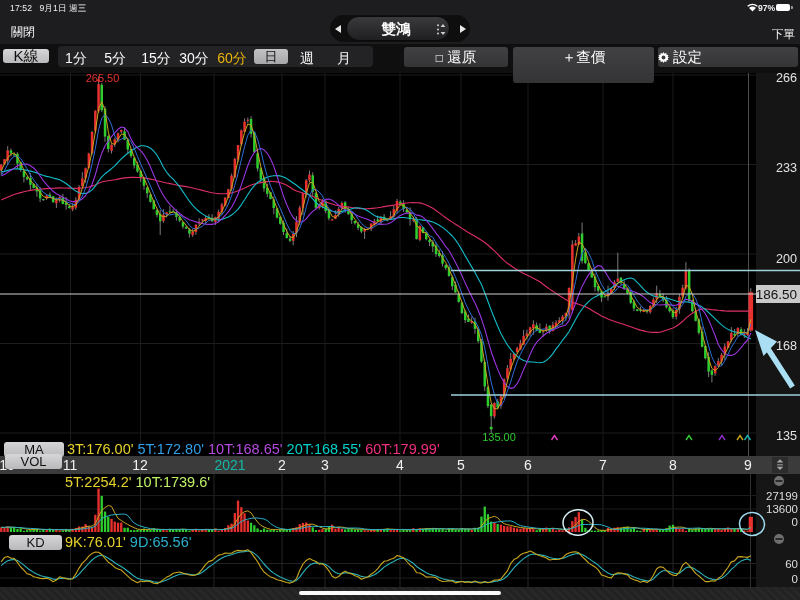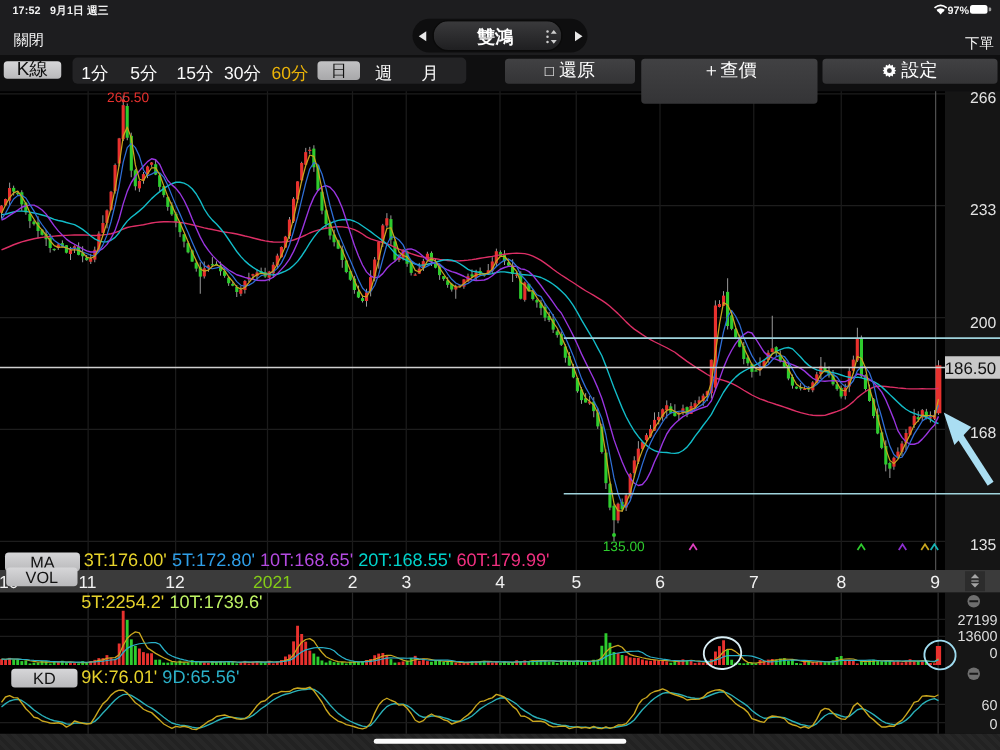--- a/index.html
+++ b/index.html
@@ -797,21 +797,21 @@
 <circle cx="779" cy="481" r="5" fill="#6f6f6f"></circle>
 <rect x="775.5" y="480.2" width="7" height="1.6" fill="#1a1a1a"></rect>
 <circle cx="779" cy="539" r="5" fill="#6f6f6f"></circle>
 <rect x="775.5" y="538.2" width="7" height="1.6" fill="#1a1a1a"></rect>
 </svg>
 
 <div id="topchrome">
  <div class="statusnav"></div>
  <div class="toolbar"></div>
 
- <div class="abs" style="left:10px;top:3.2px;color:#f2f2f2;font-size:8.6px;font-weight:bold;letter-spacing:.1px">17:52&nbsp;&nbsp;&nbsp;9月1日 週三</div>
+ <div class="abs" style="left:10px;top:3.2px;color:#f2f2f2;font-size:8.6px;font-weight:normal;letter-spacing:.1px">17:52&nbsp;&nbsp;&nbsp;9月1日 週三</div>
  <svg class="abs" style="left:746px;top:2px" width="48" height="12" viewBox="0 0 48 12">
    <path d="M6.5 9.5 L3.2 5.8 Q6.5 3.2 9.8 5.8 Z" fill="#fff"></path>
    <path d="M1.6 4.3 Q6.5 0.4 11.4 4.3" stroke="#fff" stroke-width="1.4" fill="none"></path>
    <path d="M3.9 6.9 Q6.5 4.9 9.1 6.9" stroke="#fff" stroke-width="1.4" fill="none"></path>
  </svg>
  <div class="abs" style="left:758px;top:3.2px;color:#f2f2f2;font-size:8.6px;font-weight:bold">97%</div>
  <div class="abs" style="left:776px;top:4px;width:14px;height:6.5px;border-radius:2px;background:#fff"></div>
  <div class="abs" style="left:791px;top:6px;width:1.5px;height:2.5px;background:#9a9a9a;border-radius:0 1px 1px 0"></div>
 
  <div class="abs" style="left:11px;top:23.5px;color:#fbfbfb;font-size:12px">關閉</div>
@@ -839,38 +839,38 @@
  <div class="abs" style="left:64px;top:49.5px;color:#fafafa;font-size:14px;width:24px;text-align:center">1分</div>
  <div class="abs" style="left:102px;top:49.5px;color:#fafafa;font-size:14px;width:24px;text-align:right">5分</div>
  <div class="abs" style="left:140px;top:49.5px;color:#fafafa;font-size:14px;width:32px;text-align:center">15分</div>
  <div class="abs" style="left:178px;top:49.5px;color:#fafafa;font-size:14px;width:32px;text-align:center">30分</div>
  <div class="abs" style="left:216px;top:49.5px;color:#eab308;font-size:14px;width:32px;text-align:center">60分</div>
  <div class="badge" style="left:254px;top:48.5px;width:34px;height:15.5px;font-size:13px;line-height:15.5px;background:linear-gradient(#c2c2c4,#a8a8aa)">日</div>
  <div class="abs" style="left:295px;top:49.5px;color:#fafafa;font-size:14px;width:24px;text-align:center">週</div>
  <div class="abs" style="left:332px;top:49.5px;color:#fafafa;font-size:14px;width:24px;text-align:center">月</div>
  <div class="abs" style="left:404px;top:47px;width:104px;height:20px;background:linear-gradient(#414143,#343436);border-radius:3px;color:#fff;font-size:14.5px;text-align:center;line-height:20px"><span style="font-size:12px">□</span> 還原</div>
  <div class="abs" style="left:513px;top:47px;width:141px;height:36px;background:linear-gradient(#414143,#343436);border-radius:3px;color:#fff;font-size:14.5px;text-align:center;line-height:20px">＋查價</div>
- <div class="abs" style="left:658px;top:47px;width:140px;height:20px;background:linear-gradient(#414143,#343436);border-radius:3px;color:#fff;font-size:14.5px;text-align:center;line-height:20px"><svg width="11" height="11" viewBox="0 0 20 20" style="vertical-align:-1px">
+ <div class="abs" style="left:658px;top:47px;width:140px;height:20px;background:linear-gradient(#414143,#343436);border-radius:3px;color:#fff;font-size:14.5px;line-height:20px"><svg width="11" height="11" viewBox="0 0 20 20" style="vertical-align:-1px">
         <path d="M10 0 L12 3 L15 1.5 L15.5 5 L19 5.5 L17.5 8.5 L20 10 L17.5 11.5 L19 14.5 L15.5 15 L15 18.5 L12 17 L10 20 L8 17 L5 18.5 L4.5 15 L1 14.5 L2.5 11.5 L0 10 L2.5 8.5 L1 5.5 L4.5 5 L5 1.5 L8 3 Z" fill="#fff"></path>
         <circle cx="10" cy="10" r="3.5" fill="#3a3a3c"></circle>
       </svg> 設定</div>
 </div>
 
 <div class="badge txtrow" style="left:4px;top:442px;width:60px;height:15px;font-size:13px;line-height:15px">MA</div>
 <div class="txtrow" style="left:67px;top:441px;font-size:14.5px"><span style="color:#e6d22b">3T:176.00'</span> <span style="color:#2f9fe8">5T:172.80'</span> <span style="color:#b44ae0">10T:168.65'</span> <span style="color:#00d2ca">20T:168.55'</span> <span style="color:#f03080">60T:179.99'</span></div>
 <div class="badge txtrow" style="left:5px;top:454px;width:57px;height:15px;font-size:13px;line-height:15px">VOL</div>
 <div class="txtrow" style="left:65px;top:474px;font-size:14.5px"><span style="color:#e6d22b">5T:2254.2'</span> <span style="color:#bef264">10T:1739.6'</span></div>
 <div class="badge txtrow" style="left:9px;top:535px;width:53px;height:15px;font-size:13px;line-height:15px">KD</div>
 <div class="txtrow" style="left:65px;top:534px;font-size:14.5px"><span style="color:#e6d22b">9K:76.01'</span> <span style="color:#2ab0c8">9D:65.56'</span></div>
 
 <div class="datebar">
  <div class="dlab" style="left:7px">10</div>
  <div class="dlab" style="left:70px">11</div>
  <div class="dlab" style="left:140px">12</div>
- <div class="dlab" style="left:218px;color:#84cc16">2021</div>
+ <div class="dlab" style="left:230px;color:#14b8a6">2021</div>
  <div class="dlab" style="left:282px">2</div>
  <div class="dlab" style="left:325px">3</div>
  <div class="dlab" style="left:400px">4</div>
  <div class="dlab" style="left:461px">5</div>
  <div class="dlab" style="left:528px">6</div>
  <div class="dlab" style="left:603px">7</div>
  <div class="dlab" style="left:673px">8</div>
  <div class="dlab" style="left:748px">9</div>
  <div class="abs" style="left:772px;top:1px;width:16px;height:16px;background:#2c2c2c;z-index:2"></div>
  <svg class="abs" style="left:775px;top:3px;z-index:3" width="10" height="12" viewBox="0 0 12 14">

